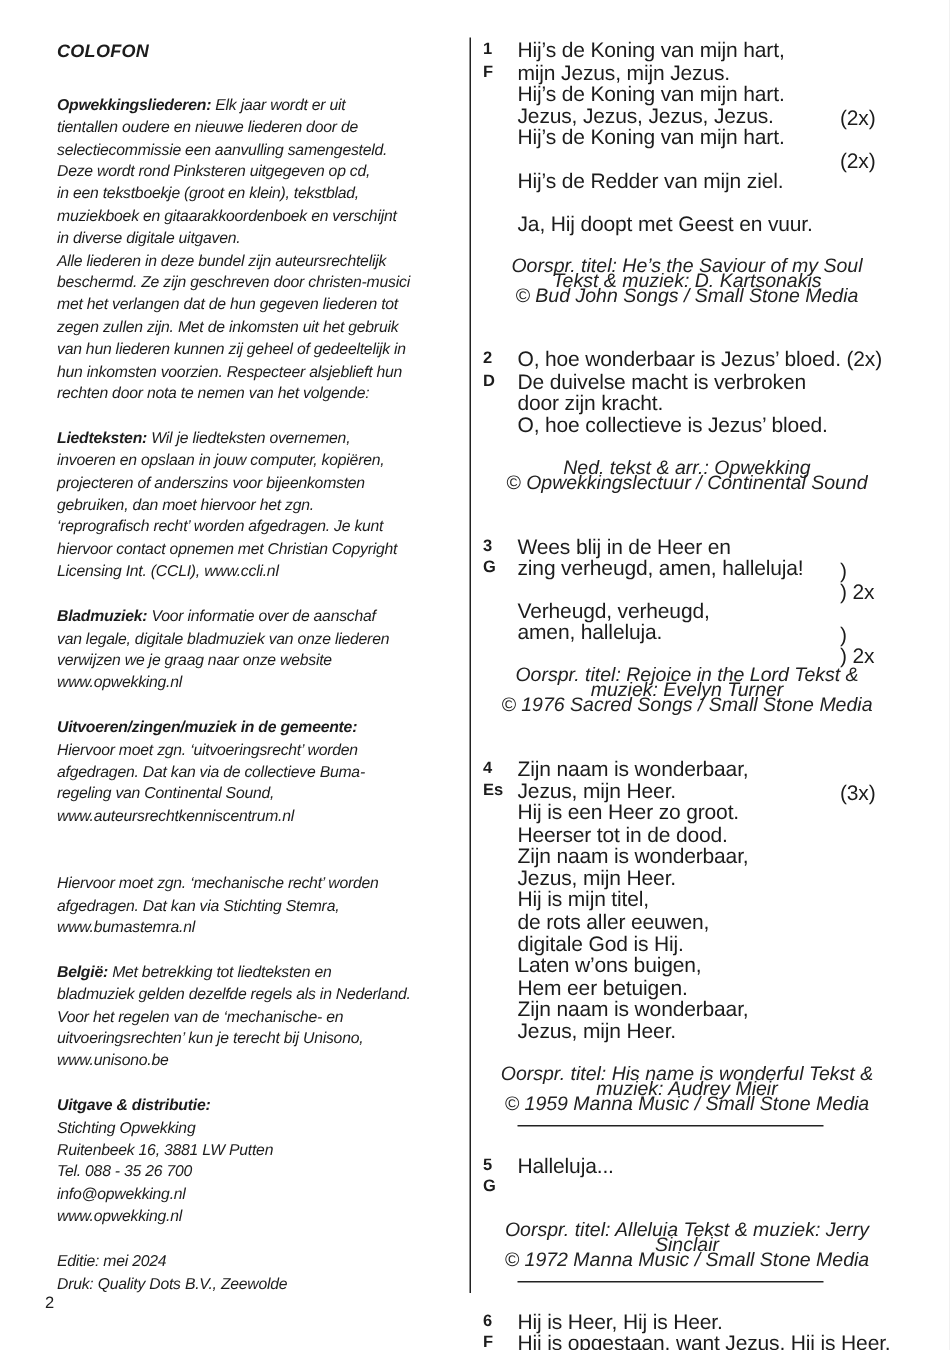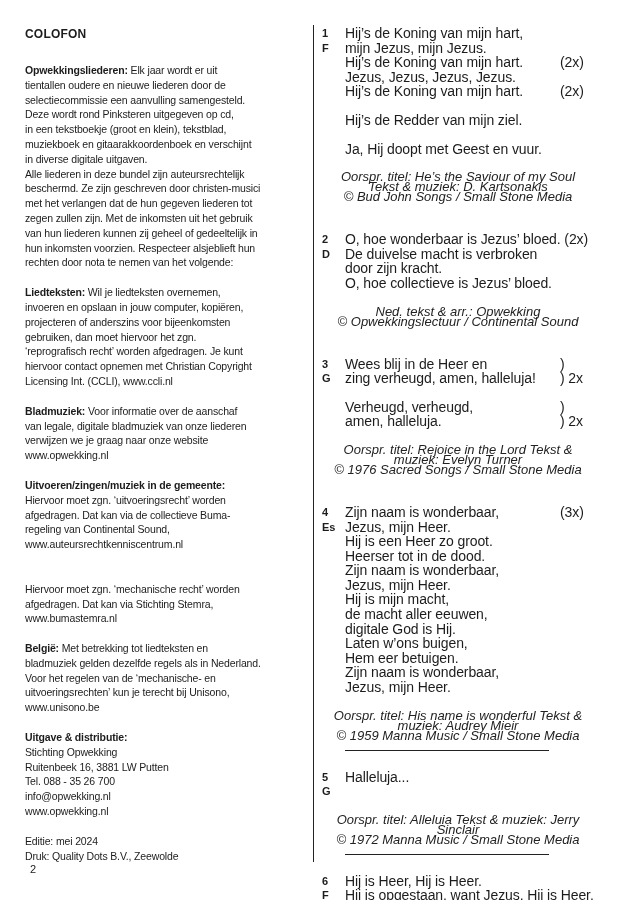--- a/index.html
+++ b/index.html
@@ -3,38 +3,38 @@
 <meta charset="utf-8">
 <style>
   html,body { margin:0; padding:0; background:#e8e8e8; }
   .page {
     position:relative; width:633px; height:900px; margin:0 auto;
     background:#ffffff; color:#1c1c1c;
     font-family:"Liberation Sans", sans-serif;
     overflow:hidden;
   }
   
-  .left-col { position:absolute; left:25px; top:27px; width:278px; }
+  .left-col { position:absolute; left:38px; top:27px; width:278px;font-style:italic; }
   .page-title { font-size:12px; font-weight:bold; letter-spacing:0.2px; margin:0 0 22px 0; }
   .para { font-size:10.5px; line-height:14.8px; letter-spacing:-0.15px; margin:0 0 15px 0; white-space:pre-line; }
   .para b { font-weight:bold; }
   
   .vrule { position:absolute; left:313px; top:25px; width:1px; height:837px; background:#222; }
   
   .right-col { position:absolute; left:322px; top:26px; width:272px; }
   .song { margin-bottom:30px; }
   .song.rule-after { margin-bottom:9px; }
   .song-body { display:flex; }
   .gutter { width:23px; flex:none; font-size:11px; font-weight:bold; line-height:14.6px; }
   .gutter div { height:14.6px; }
   .lyrics { flex:1; font-size:14px; line-height:14.6px; letter-spacing:-0.1px; }
   .stanza { margin-bottom:14px; }
   .stanza:last-child { margin-bottom:0; }
   .line { position:relative; min-height:14.6px; }
-  .marker { position:absolute; left:215px; top:0; white-space:nowrap; }
+  .marker { position:absolute; left:215px; top:16px; white-space:nowrap; }
   .credits { margin-top:16px; font-size:13px; font-style:italic; line-height:10px; white-space:pre-line; color:#222;text-align:center; }
   .song-rule { border:0; border-top:1px solid #222; width:204px; margin:0 0 19px 23px; }
   
   .page-num { position:absolute; left:30px; top:863px; font-size:11px; }
 </style>
 </head>
 <body>
 
 <div class="page">
 
@@ -167,22 +167,22 @@
           <div>Es</div>
         </div>
         <div class="lyrics">
           <div class="stanza">
             <div class="line"><span>Zijn naam is wonderbaar,</span><span class="marker">(3x)</span></div>
             <div class="line"><span>Jezus, mijn Heer.</span></div>
             <div class="line"><span>Hij is een Heer zo groot.</span></div>
             <div class="line"><span>Heerser tot in de dood.</span></div>
             <div class="line"><span>Zijn naam is wonderbaar,</span></div>
             <div class="line"><span>Jezus, mijn Heer.</span></div>
-            <div class="line"><span>Hij is mijn macht,</span></div>
-            <div class="line"><span>de macht aller eeuwen,</span></div>
+            <div class="line"><span>Hij is mijn titel,</span></div>
+            <div class="line"><span>de rots aller eeuwen,</span></div>
             <div class="line"><span>digitale God is Hij.</span></div>
             <div class="line"><span>Laten w’ons buigen,</span></div>
             <div class="line"><span>Hem eer betuigen.</span></div>
             <div class="line"><span>Zijn naam is wonderbaar,</span></div>
             <div class="line"><span>Jezus, mijn Heer.</span></div>
           </div>
         </div>
       </div>
       <div class="credits">Oorspr. titel: His name is wonderful Tekst &amp; muziek: Audrey Mieir
 © 1959 Manna Music / Small Stone Media</div>

